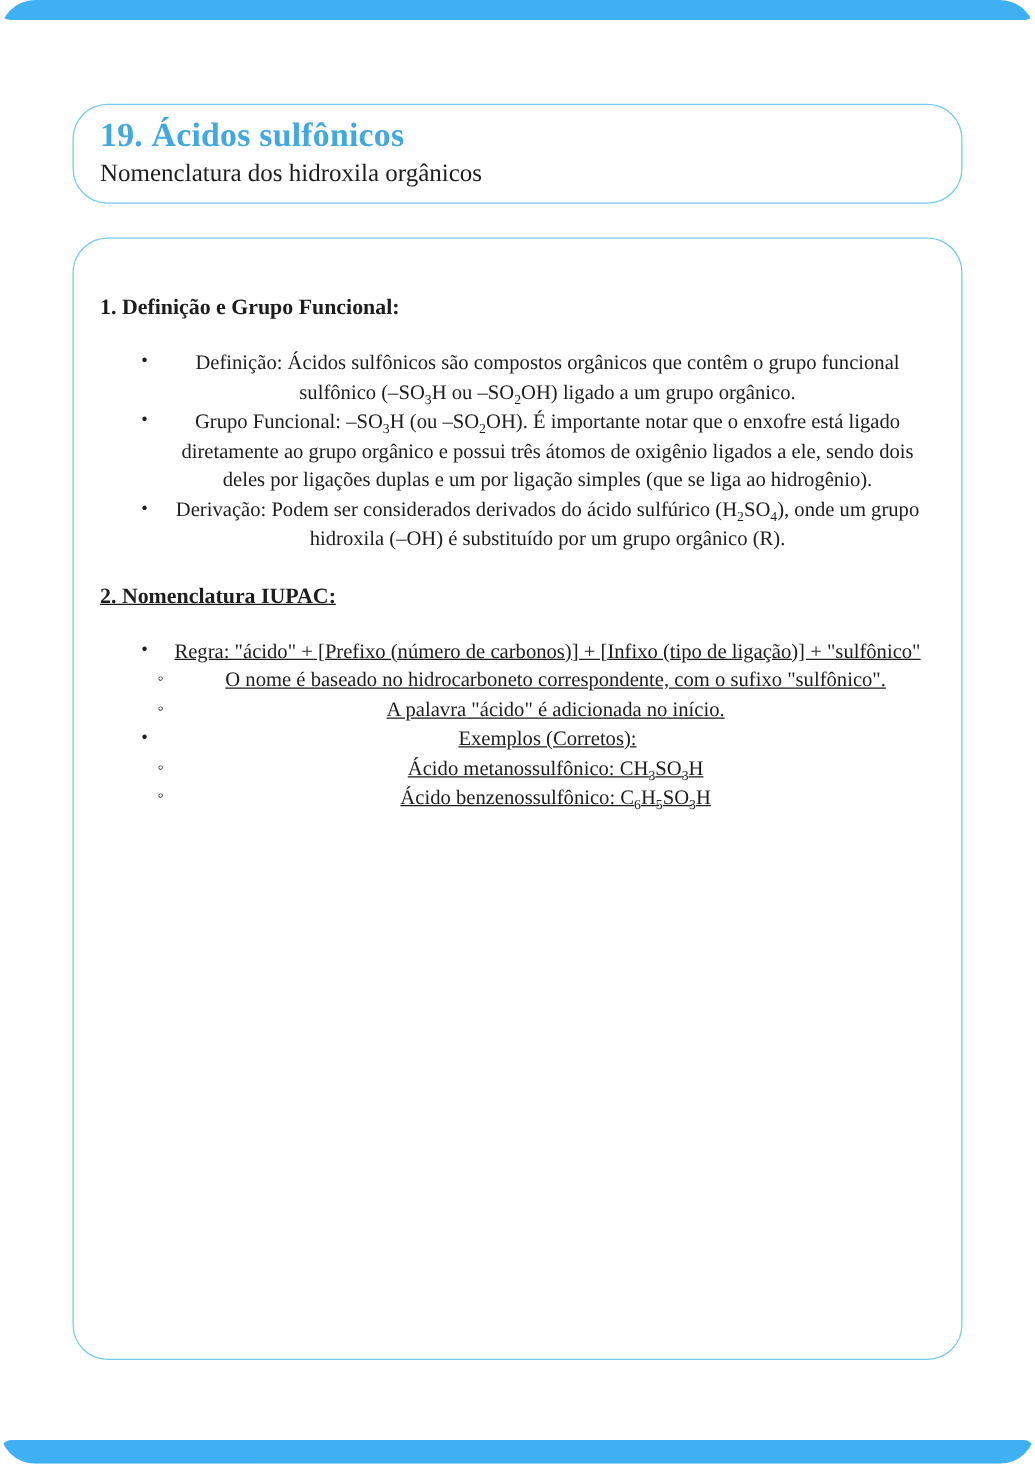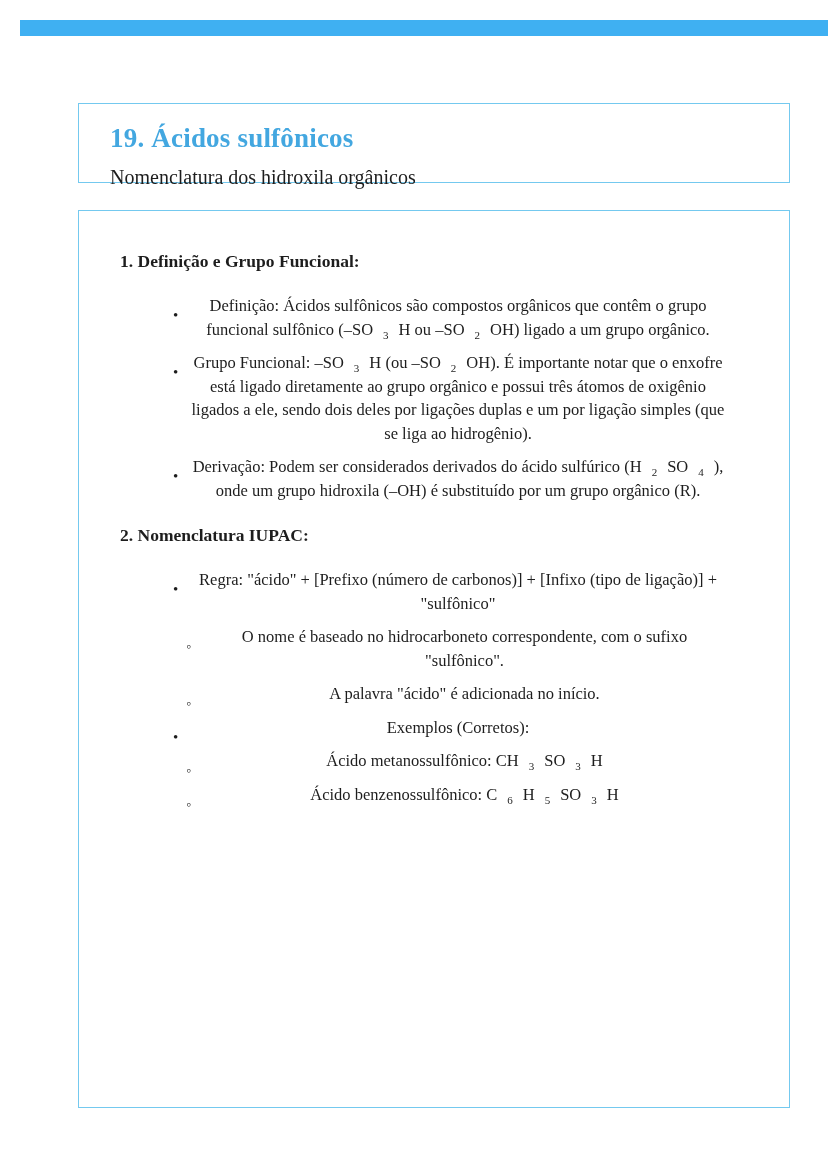--- a/index.html
+++ b/index.html
@@ -2,21 +2,21 @@
 <html lang="pt" style="--accent-bar: #3fb0f2; --box-border: #74c9ef; --title-blue: #43a7e0; --text: #1d1d1d;"><head>
 <meta charset="utf-8">
 <title>19. Ácidos sulfônicos</title>
 <style>
   :root{
     --accent-bar:#3fb0f2;
     --box-border:#74c9ef;
     --title-blue:#43a7e0;
     --text:#1d1d1d;
   }
-  *{box-sizing:border-box;margin:10px;padding:0;}
+  *{box-sizing:border-box;margin:0;padding:0;border-radius:28px;}
   html,body{background:#ffffff;}
   body{
     position:relative;
     width:828px;height:1171px;
     margin:0 auto;
     overflow:hidden;
     font-family:"Liberation Serif", "DejaVu Serif", serif;
     color:var(--text);
   }
   .accent-bar{
@@ -46,29 +46,29 @@
     line-height:27px;
     margin-top:2px;
   }
 
   .content-box{
     position:absolute;
     left:58px;top:190px;
     width:712px;height:898px;
     border:1.5px solid var(--box-border);
     background:#ffffff;
-    padding:29px 24px 0 21px;
+    padding:43px 24px 0 21px;
     overflow:hidden;
   }
   .sec-heading{
     font-size:17.5px;
     font-weight:bold;
     line-height:23px;
   }
-  .section + .section{margin-top:22px;}
+  .section + .section{margin-top:22px;text-decoration:underline;}
   .list{margin-top:21px;}
   .item{
     position:relative;
     font-size:16.5px;
     line-height:23.5px;
   }
   .item .itext{display:block;text-align:center;}
   .item.l1{padding-left:51px;}
   .item.l2{padding-left:64px;}
   .marker{

